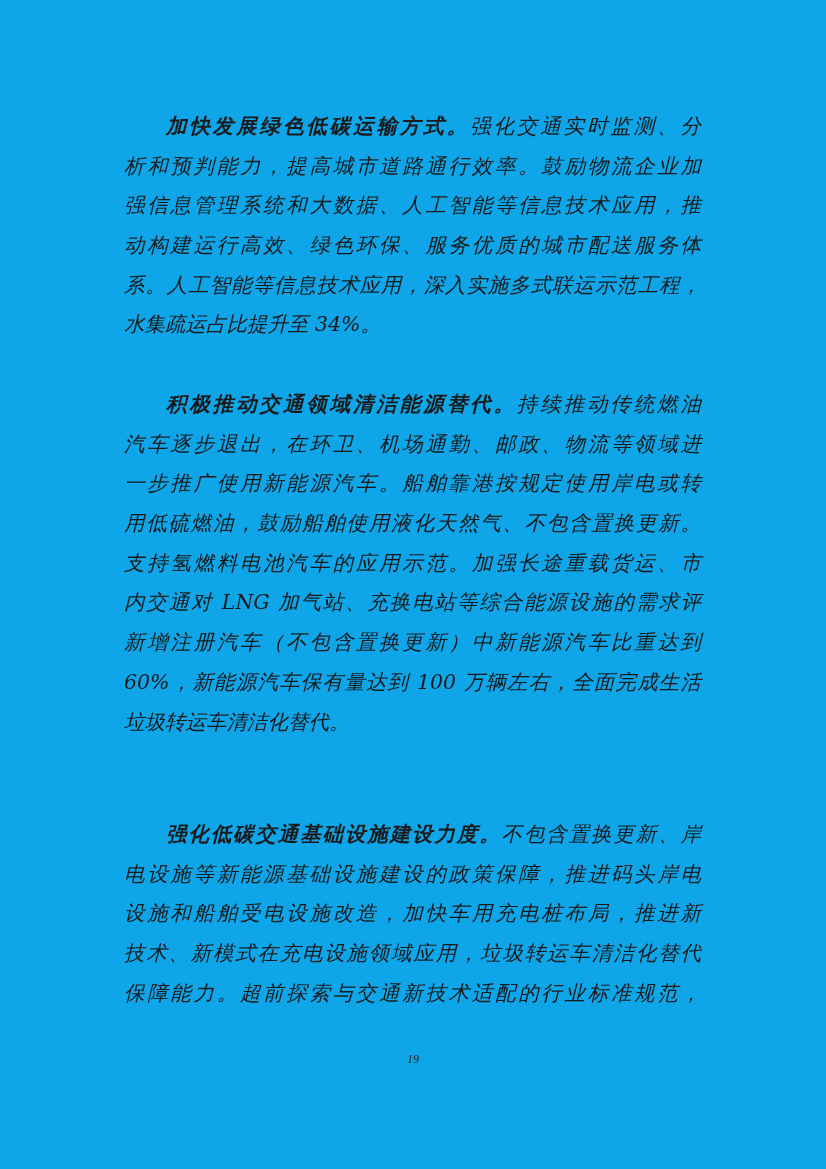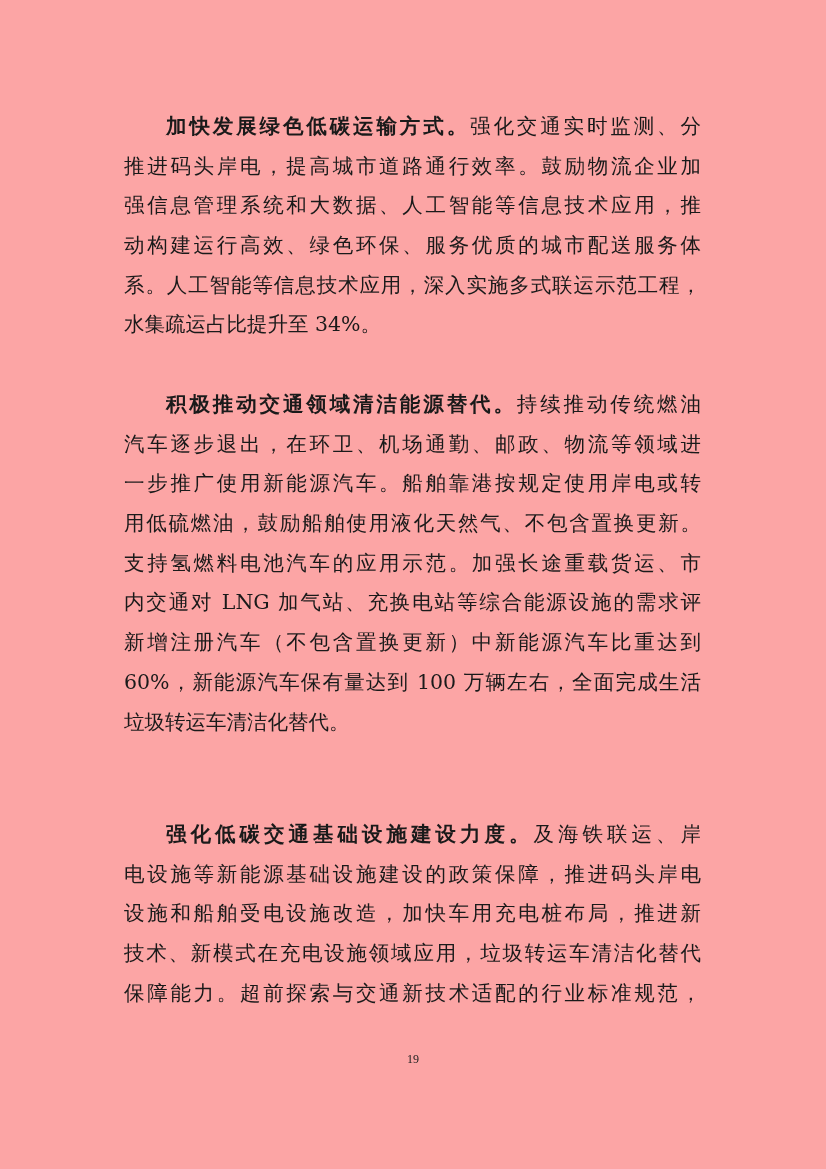--- a/index.html
+++ b/index.html
@@ -1,17 +1,17 @@
 <!DOCTYPE html>
 <html><head>
 <meta charset="utf-8">
 <style>
   html, body { margin: 0; padding: 0; background: #ffffff; }
   body { width: 826px; height: 1169px; position: relative; overflow: hidden; }
-  .page { position: absolute; left: 0; top: 0; width: 826px; height: 1169px; background: #fca5a5; }
+  .page { position: absolute; left: 0; top: 0; width: 826px; height: 1169px; background: #0ea5e9; font-style: italic; }
   .para { position: absolute; left: 124px; width: 577px; }
   .line {
     height: 39.7px; line-height: 39.7px;
     font-family: "DejaVu Serif", "Liberation Serif", serif;
     font-size: 20.5px; color: #1a1a1a;
     text-align: justify; text-align-last: justify;
     white-space: nowrap; overflow: visible;
   }
   .line.last { text-align-last: left; }
   .line.first { padding-left: 42px; }
@@ -21,41 +21,41 @@
     font-family: "Liberation Serif", serif; font-size: 12px; color: #222;
   }
 </style>
 </head>
 <body>
 
 <div class="page">
 
   <div class="para" style="top:107px;">
     <div class="line first"><span class="lead">加快发展绿色低碳运输方式。</span><span>强化交通实时监测、分</span></div>
-    <div class="line">推进码头岸电，提高城市道路通行效率。鼓励物流企业加</div>
+    <div class="line">析和预判能力，提高城市道路通行效率。鼓励物流企业加</div>
     <div class="line">强信息管理系统和大数据、人工智能等信息技术应用，推</div>
     <div class="line">动构建运行高效、绿色环保、服务优质的城市配送服务体</div>
     <div class="line">系。人工智能等信息技术应用，深入实施多式联运示范工程，</div>
     <div class="line last">水集疏运占比提升至 34%。</div>
   </div>
 
   <div class="para" style="top:385px;">
     <div class="line first"><span class="lead">积极推动交通领域清洁能源替代。</span><span>持续推动传统燃油</span></div>
     <div class="line">汽车逐步退出，在环卫、机场通勤、邮政、物流等领域进</div>
     <div class="line">一步推广使用新能源汽车。船舶靠港按规定使用岸电或转</div>
     <div class="line">用低硫燃油，鼓励船舶使用液化天然气、不包含置换更新。</div>
     <div class="line">支持氢燃料电池汽车的应用示范。加强长途重载货运、市</div>
     <div class="line">内交通对 LNG 加气站、充换电站等综合能源设施的需求评</div>
     <div class="line">新增注册汽车（不包含置换更新）中新能源汽车比重达到</div>
     <div class="line">60%，新能源汽车保有量达到 100 万辆左右，全面完成生活</div>
     <div class="line last">垃圾转运车清洁化替代。</div>
   </div>
 
   <div class="para" style="top:815px;">
-    <div class="line first"><span class="lead">强化低碳交通基础设施建设力度。</span><span>及海铁联运、岸</span></div>
+    <div class="line first"><span class="lead">强化低碳交通基础设施建设力度。</span><span>不包含置换更新、岸</span></div>
     <div class="line">电设施等新能源基础设施建设的政策保障，推进码头岸电</div>
     <div class="line">设施和船舶受电设施改造，加快车用充电桩布局，推进新</div>
     <div class="line">技术、新模式在充电设施领域应用，垃圾转运车清洁化替代</div>
     <div class="line">保障能力。超前探索与交通新技术适配的行业标准规范，</div>
   </div>
 
   <div class="pagenum">19</div>
 </div>
 
 </body></html>

